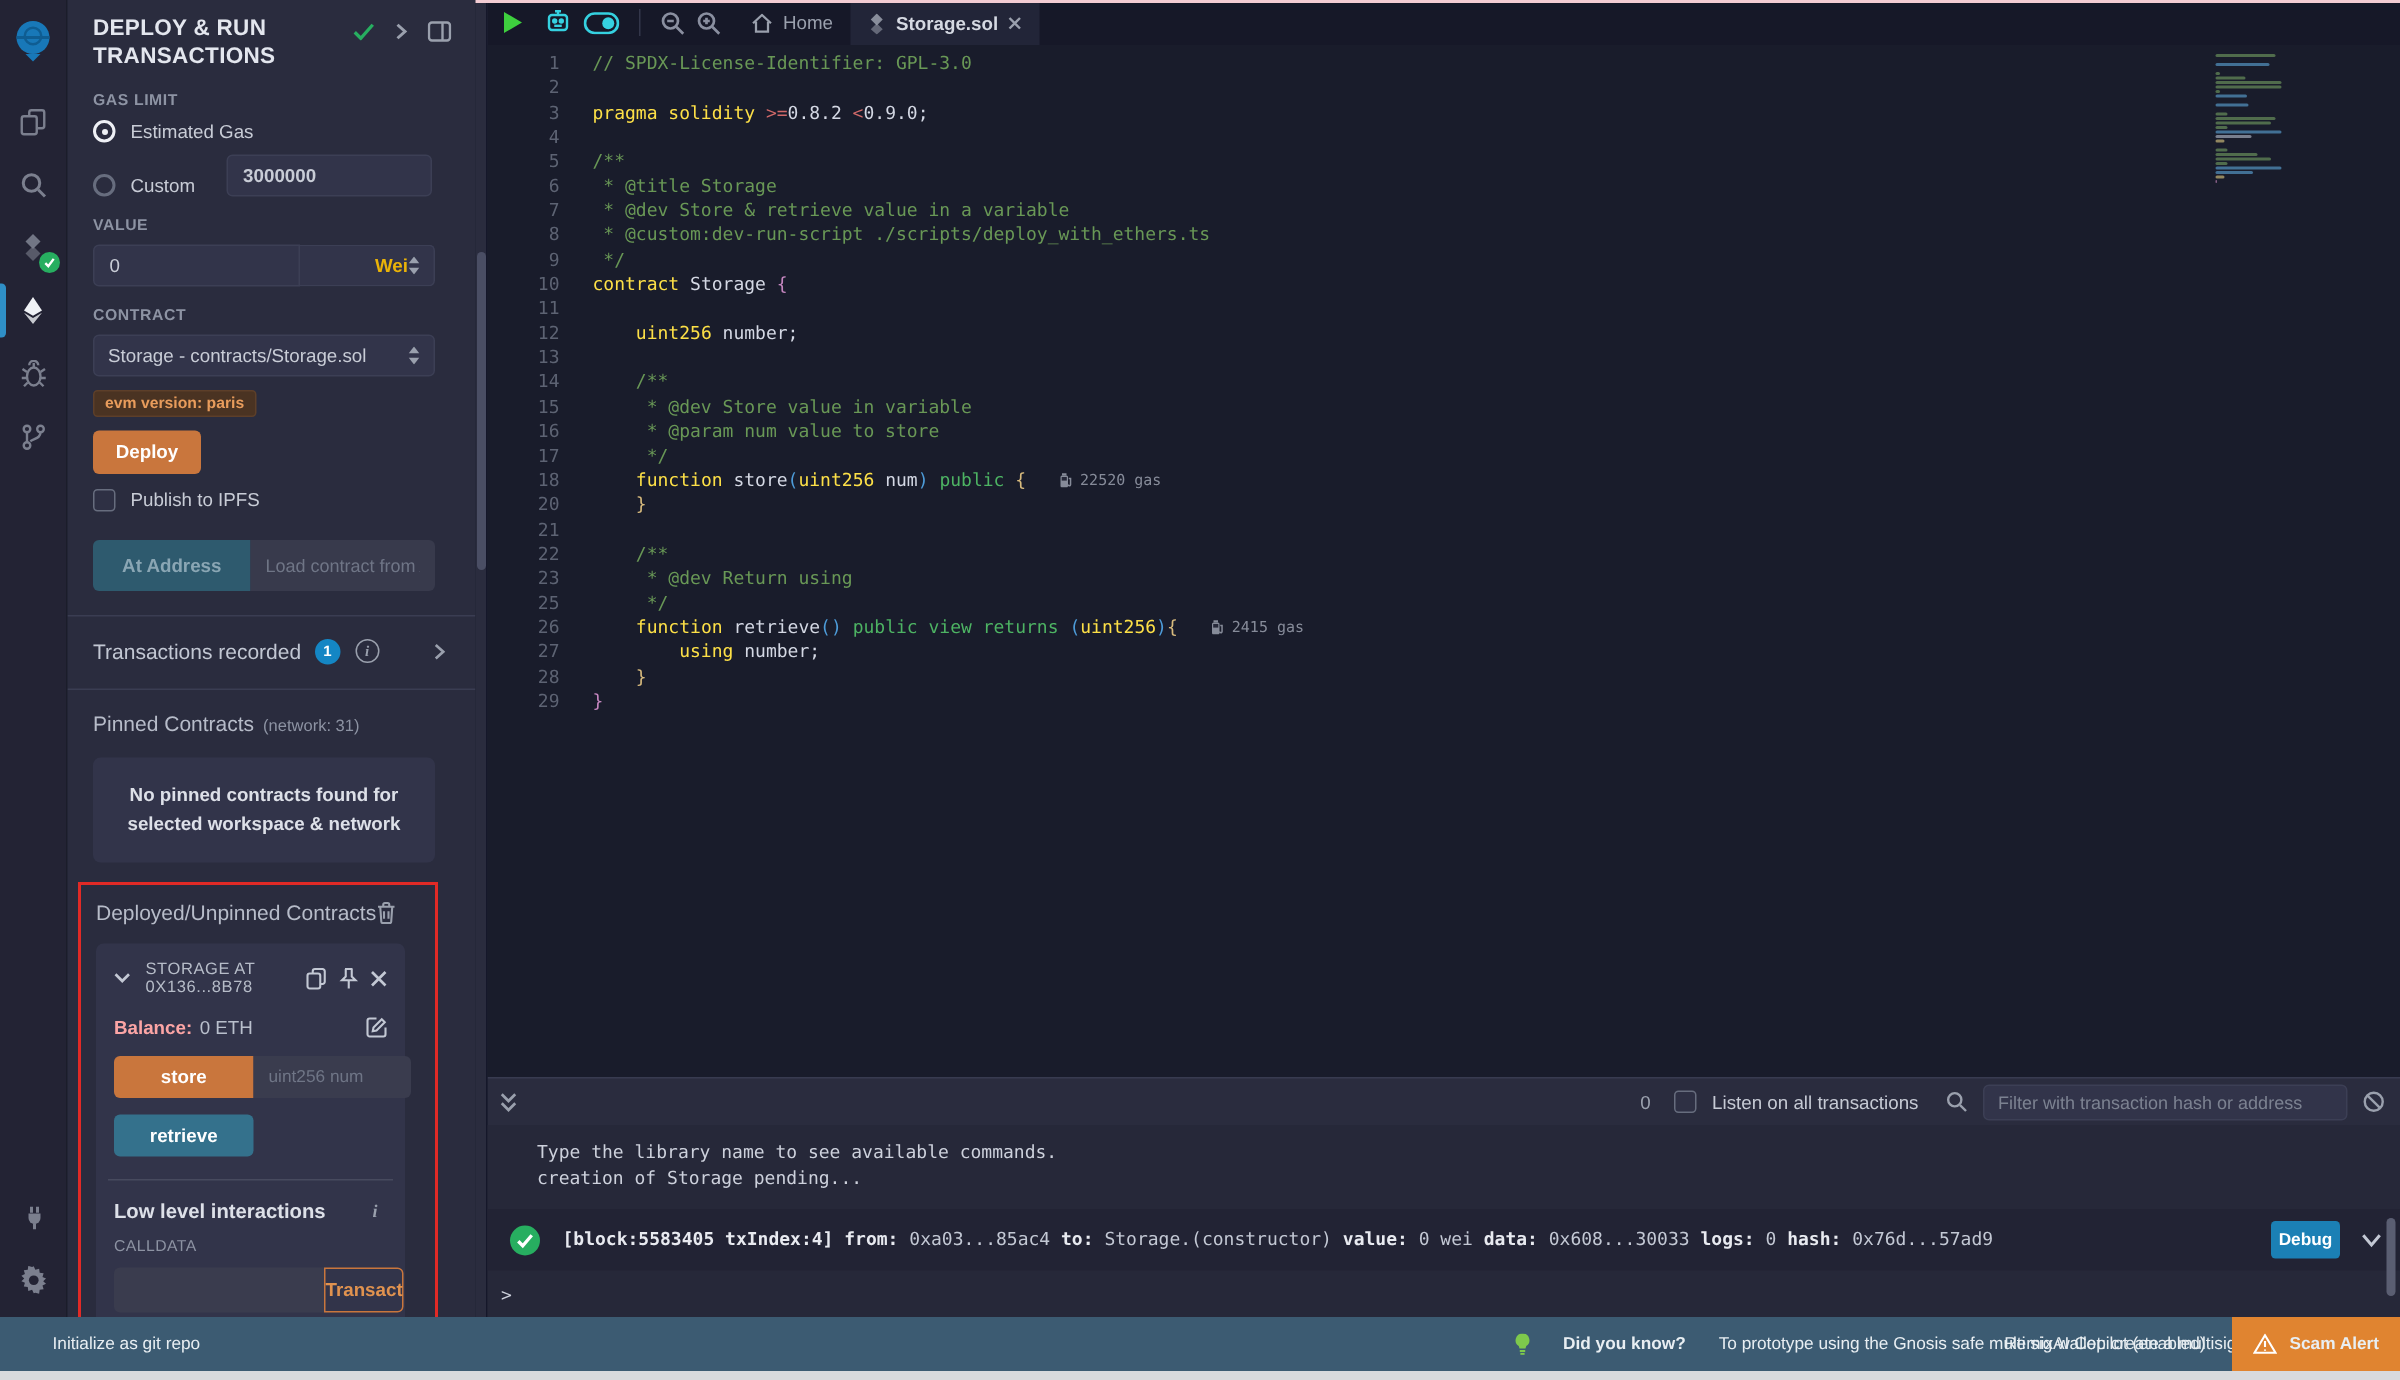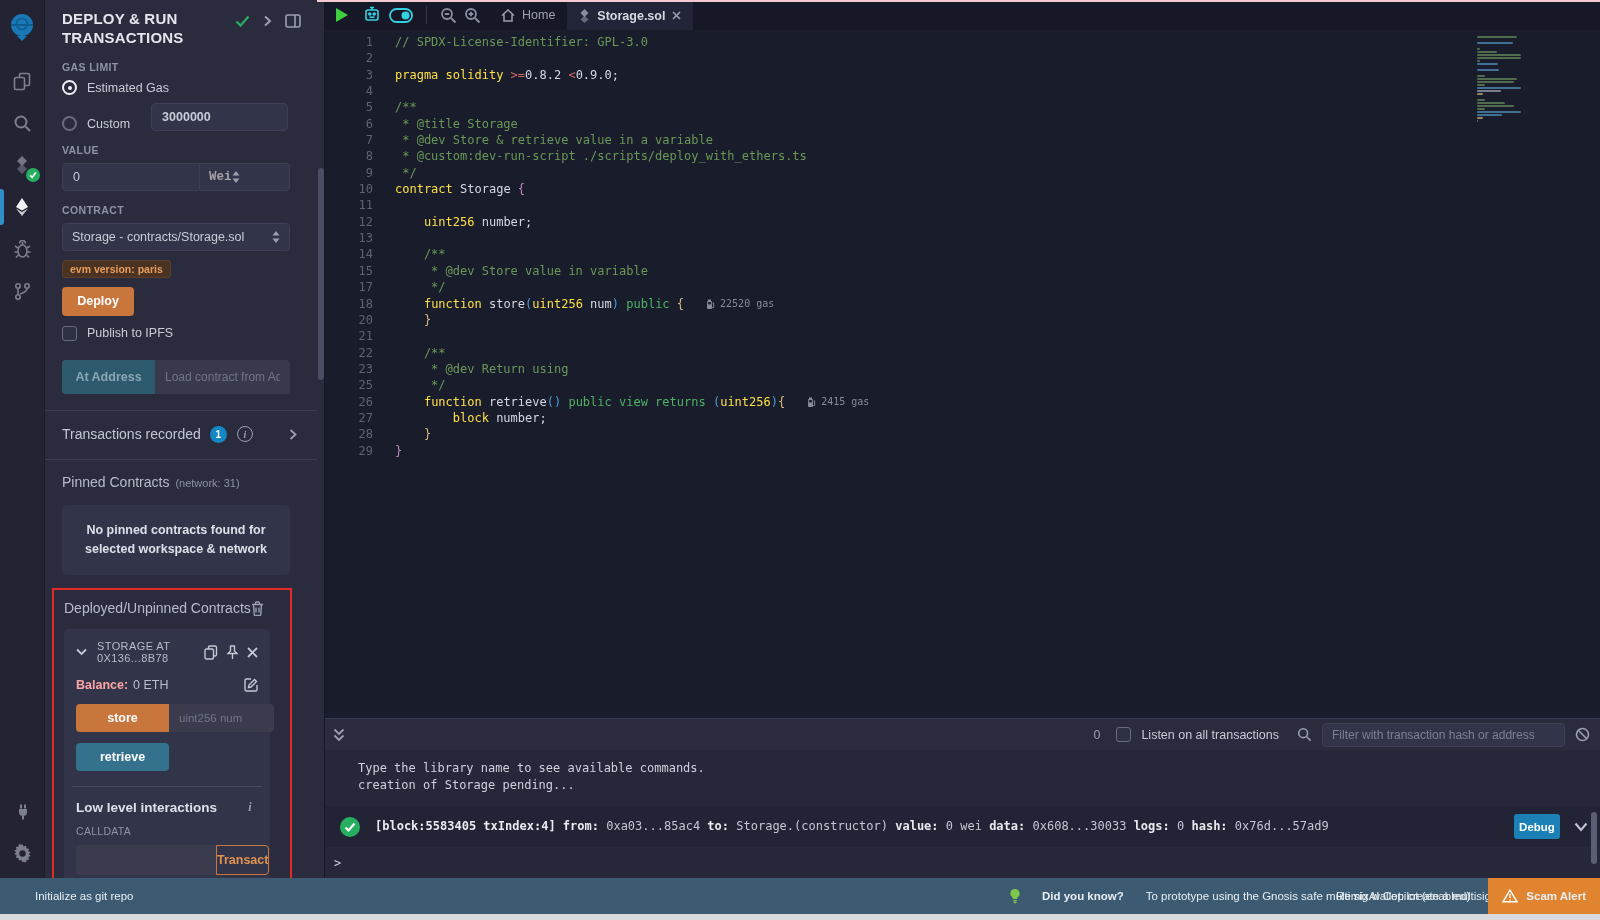--- a/index.html
+++ b/index.html
@@ -29,29 +29,29 @@
   .radio-row { display:flex; align-items:center; gap:10px; margin:7px 0; min-height:16px; }
   .radio { width:15px; height:15px; border-radius:50%; border:2px solid #676d7e; flex:none; position:relative; }
   .radio.on { border-color:#eef0f5; }
   .radio.on::after { content:""; position:absolute; left:3.5px; top:3.5px; width:4px; height:4px; border-radius:50%; background:#eef0f5; }
   .inp { background:#32344a; border:1px solid #3c3f55; border-radius:4px; color:#c8ccd6; font-size:12.5px; padding:0 10px; height:28px; font-family:"Liberation Sans",sans-serif; }
   .inp::placeholder { color:#6f7586; }
   .gas-custom-row { display:flex; align-items:flex-end; gap:10px; margin-top:5px; }
   .gas-custom-row .inp { width:137px; margin-left:11px; font-weight:bold; }
   .value-row { display:flex; margin-top:2px; }
   .value-row .inp { width:138px; border-radius:4px 0 0 4px; }
-  .unit-select { width:90px; height:28px; background:#32344a; border:1px solid #3c3f55; border-left:none; border-radius:0 4px 4px 0; display:flex; align-items:center; justify-content:flex-start; padding:0 9px; font-weight:bold; color:#a3a3a3;font-family:Liberation Mono, monospace; }
+  .unit-select { width:90px; height:28px; background:#32344a; border:1px solid #3c3f55; border-left:none; border-radius:0 4px 4px 0; display:flex; align-items:center; justify-content:flex-end; padding:0 9px; font-weight:bold; color:#eab308; }
   .contract-select { width:228px; height:28px; margin-top:2px; background:#32344a; border:1px solid #3c3f55; border-radius:4px; display:flex; align-items:center; justify-content:space-between; padding:0 9px; }
   .evm-badge { display:inline-block; margin-top:9px; background:#4a3322; border:1px solid #5d3f29; color:#e89c5c; font-size:10.5px; font-weight:bold; padding:2px 7px; border-radius:3px; }
   .btn { border:none; border-radius:4px; font-weight:bold; font-size:12.5px; cursor:pointer; font-family:"Liberation Sans",sans-serif; }
   .btn-deploy { margin-top:9px; background:#c9763d; color:#fff; width:72px; height:29px; display:block; }
   .chk-row { display:flex; align-items:center; gap:10px; margin-top:10px; }
   .chk { width:15px; height:15px; border:1px solid #676d7e; background:#2e3044; border-radius:3px; flex:none; }
   .ataddr-row { display:flex; margin-top:19px; width:228px; }
-  .btn-ataddr { background:#2e5a6e; color:#8aa6b4; width:93px; height:34px; border-radius:4px 0 0 4px; flex:none; }
+  .btn-ataddr { background:#2e5a6e; color:#8aa6b4; width:105px; height:34px; border-radius:4px 0 0 4px; flex:none; }
   .ataddr-row .inp { flex:1; height:34px; border-radius:0 4px 4px 0; background:#383a4c; border:none; font-size:12px; min-width:0; }
   .divider { height:1px; background:#3a3d52; margin:16px 0 0 -17px; width:272px; }
   .txrec-row { display:flex; align-items:center; margin-top:15px; padding-right:14px; }
   .txrec-label { font-size:14px; color:#c2c7d3; }
   .count-badge { width:17px; height:17px; border-radius:50%; background:#1486c4; color:#fff; font-size:10px; font-weight:bold; display:flex; align-items:center; justify-content:center; margin-left:9px; }
   .info-i { width:16px; height:16px; border-radius:50%; border:1.4px solid #9aa0ad; color:#9aa0ad; font-size:10px; display:flex; align-items:center; justify-content:center; margin-left:10px; font-family:"Liberation Serif",serif; font-style:italic; font-weight:bold;}
   .sec-title { font-size:14px; color:#b7bcc9; }
   .sub { font-size:11px; color:#8d93a3; }
   .pinned-empty { margin-top:15px; width:228px; background:#32344a; border-radius:5px; padding:16px 20px; text-align:center; font-size:12.5px; font-weight:bold; color:#dde0e8; line-height:1.55; }
   .red-box { border:2.5px solid #e12a26; margin:13px 0 0 -10px; padding:10px 20px 12px 10px; width:240px; }
@@ -386,39 +386,40 @@
           <div class="cl"><span class="ln">6</span><span class="ct"><span class="tk-c"> * @title Storage</span></span></div>
           <div class="cl"><span class="ln">7</span><span class="ct"><span class="tk-c"> * @dev Store &amp; retrieve value in a variable</span></span></div>
           <div class="cl"><span class="ln">8</span><span class="ct"><span class="tk-c"> * @custom:dev-run-script ./scripts/deploy_with_ethers.ts</span></span></div>
           <div class="cl"><span class="ln">9</span><span class="ct"><span class="tk-c"> */</span></span></div>
           <div class="cl"><span class="ln">10</span><span class="ct"><span class="tk-k">contract </span><span class="tk-w">Storage </span><span class="tk-m">{</span></span></div>
           <div class="cl"><span class="ln">11</span><span class="ct"></span></div>
           <div class="cl"><span class="ln">12</span><span class="ct"><span class="tk-w">    </span><span class="tk-k">uint256</span><span class="tk-w"> number;</span></span></div>
           <div class="cl"><span class="ln">13</span><span class="ct"></span></div>
           <div class="cl"><span class="ln">14</span><span class="ct"><span class="tk-c">    /**</span></span></div>
           <div class="cl"><span class="ln">15</span><span class="ct"><span class="tk-c">     * @dev Store value in variable</span></span></div>
+          <div class="cl"><span class="ln">16</span><span class="ct"><span class="tk-c">     * @param num value to store</span></span></div>
           <div class="cl"><span class="ln">17</span><span class="ct"><span class="tk-c">     */</span></span></div>
           <div class="cl"><span class="ln">18</span><span class="ct"><span class="tk-w">    </span><span class="tk-k">function </span><span class="tk-w">store</span><span class="tk-b">(</span><span class="tk-k">uint256</span><span class="tk-w"> num</span><span class="tk-b">)</span><span class="tk-w"> </span><span class="tk-g">public </span><span class="tk-y">{</span></span><span class="gas-note"><svg width="9" height="10" viewBox="0 0 9 10" fill="#868b99">
                 <rect x="1" y="2" width="5" height="8" rx="1"></rect>
                 <rect x="1.8" y="3" width="3.4" height="2.4" fill="#262839"></rect>
                 <path d="M6.5 4 h1.2 v4 a0.8 0.8 0 0 1 -1.6 0" stroke="#868b99" stroke-width="1" fill="none"></path>
                 <rect x="2" y="0.5" width="3" height="1.5"></rect>
               </svg>22520 gas</span></div>
           <div class="cl"><span class="ln">20</span><span class="ct"><span class="tk-y">    }</span></span></div>
           <div class="cl"><span class="ln">21</span><span class="ct"></span></div>
           <div class="cl"><span class="ln">22</span><span class="ct"><span class="tk-c">    /**</span></span></div>
           <div class="cl"><span class="ln">23</span><span class="ct"><span class="tk-c">     * @dev Return using</span></span></div>
           <div class="cl"><span class="ln">25</span><span class="ct"><span class="tk-c">     */</span></span></div>
           <div class="cl"><span class="ln">26</span><span class="ct"><span class="tk-w">    </span><span class="tk-k">function </span><span class="tk-w">retrieve</span><span class="tk-b">()</span><span class="tk-w"> </span><span class="tk-g">public view returns </span><span class="tk-b">(</span><span class="tk-k">uint256</span><span class="tk-b">)</span><span class="tk-y">{</span></span><span class="gas-note"><svg width="9" height="10" viewBox="0 0 9 10" fill="#868b99">
                 <rect x="1" y="2" width="5" height="8" rx="1"></rect>
                 <rect x="1.8" y="3" width="3.4" height="2.4" fill="#262839"></rect>
                 <path d="M6.5 4 h1.2 v4 a0.8 0.8 0 0 1 -1.6 0" stroke="#868b99" stroke-width="1" fill="none"></path>
                 <rect x="2" y="0.5" width="3" height="1.5"></rect>
               </svg>2415 gas</span></div>
-          <div class="cl"><span class="ln">27</span><span class="ct"><span class="tk-w">        </span><span class="tk-k">block</span><span class="tk-w"> number;</span></span></div>
+          <div class="cl"><span class="ln">27</span><span class="ct"><span class="tk-w">        </span><span class="tk-k">using</span><span class="tk-w"> number;</span></span></div>
           <div class="cl"><span class="ln">28</span><span class="ct"><span class="tk-y">    }</span></span></div>
           <div class="cl"><span class="ln">29</span><span class="ct"><span class="tk-m">}</span></span></div>
         </div>
       <div class="minimap" id="minimap">
           <div class="mbar" style="width: 40px; background: rgb(90, 122, 82);"></div>
           <div class="mbar" style="width: 0px; background: transparent;"></div>
           <div class="mbar" style="width: 36px; background: rgb(74, 127, 168);"></div>
           <div class="mbar" style="width: 0px; background: transparent;"></div>
           <div class="mbar" style="width: 3px; background: rgb(90, 122, 82);"></div>
           <div class="mbar" style="width: 20px; background: rgb(90, 122, 82);"></div>

